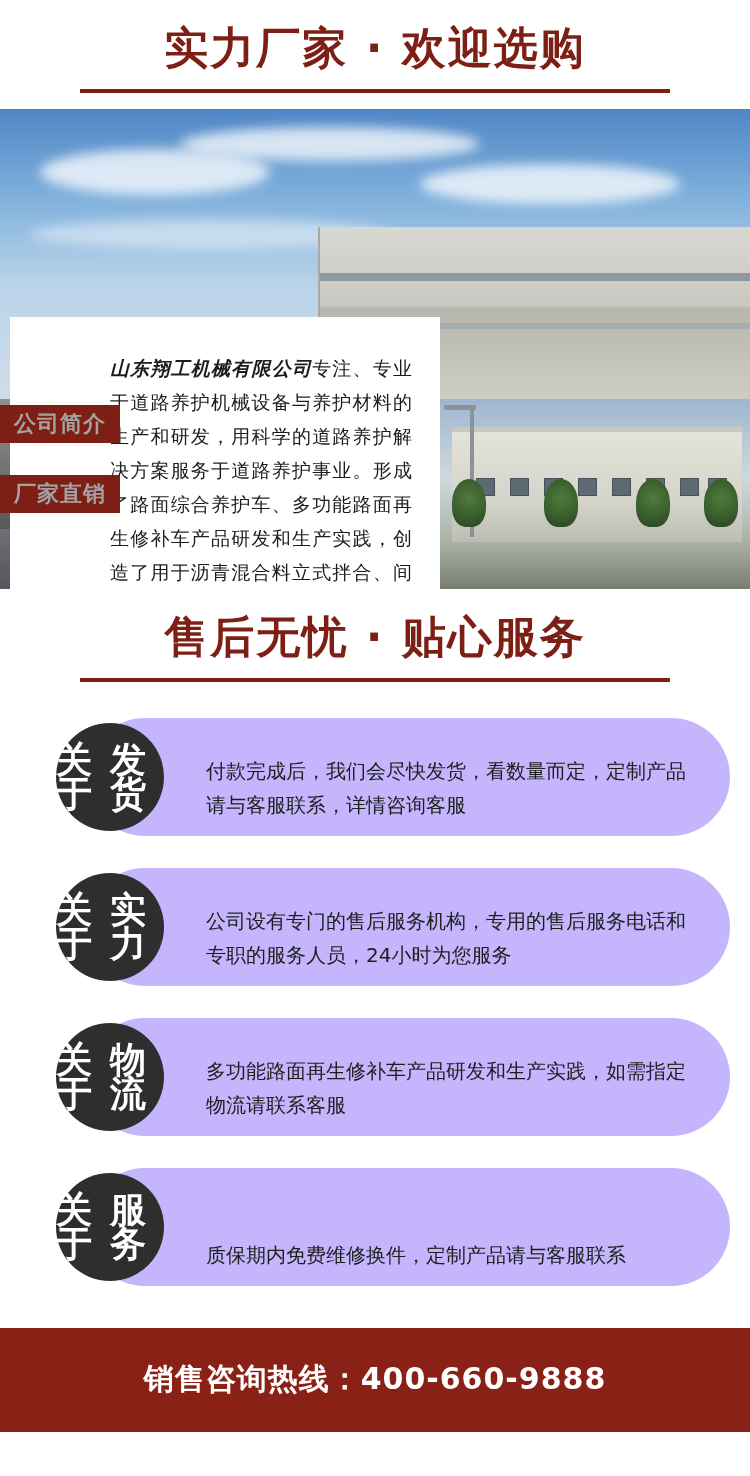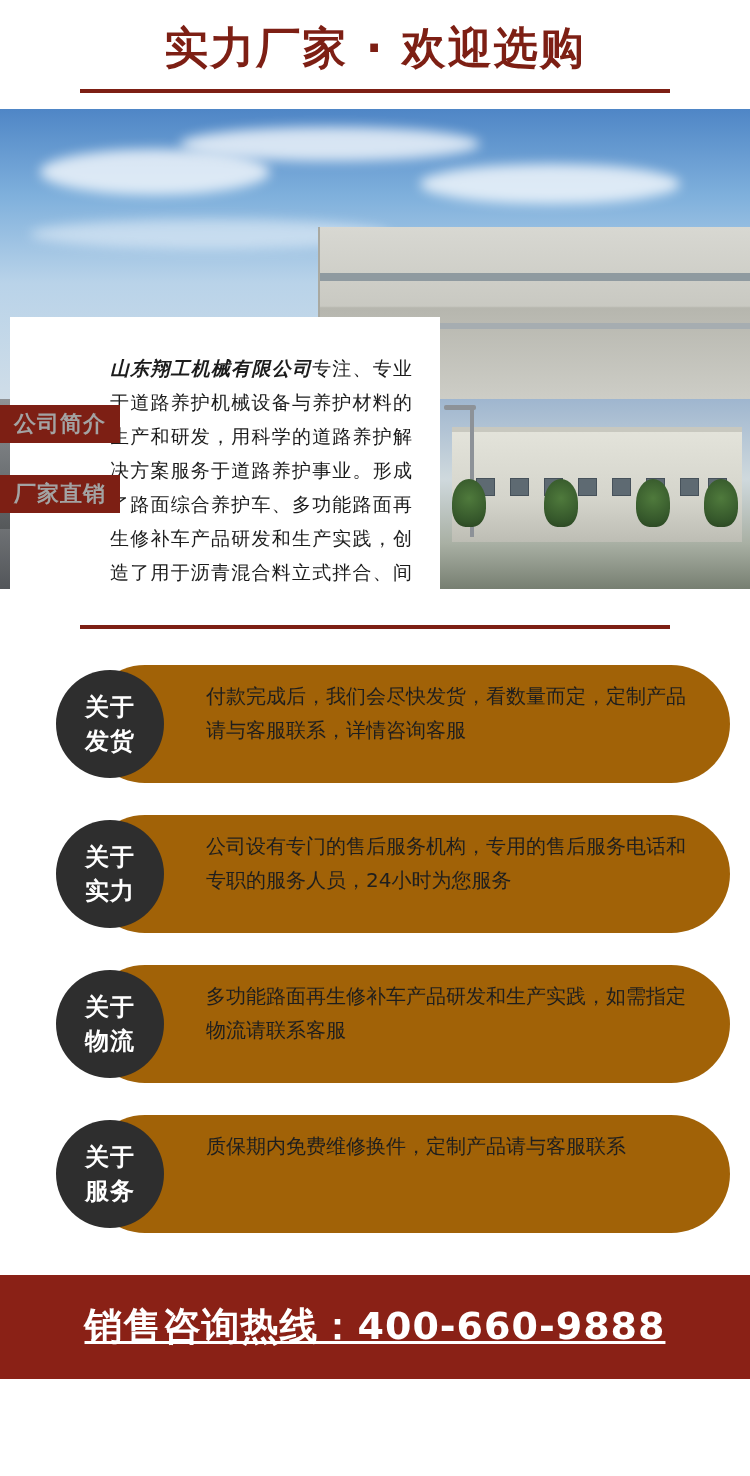--- a/index.html
+++ b/index.html
@@ -179,24 +179,24 @@
     position: relative;
     width: 710px;
     margin: 0 auto 32px auto;
     min-height: 118px;
     display: flex;
     align-items: stretch;
   }
   .srv-body {
     margin-left: 66px;
     flex: 1;
-    background: #a16207;
+    background: #c4b5fd;
     border-radius: 60px;
     display: flex;
-    align-items: flex-start;
+    align-items: flex-end;
     padding: 14px 36px 14px 120px;
     box-sizing: border-box;
     min-height: 118px;
   }
   .srv-text {
     font-size: 20px;
     line-height: 34px;
     color: #1e1e1e;
     font-family: "DejaVu Sans", "Liberation Sans", sans-serif;
   }
@@ -204,47 +204,46 @@
     position: absolute;
     left: 36px;
     top: 50%;
     transform: translateY(-50%);
     width: 108px;
     height: 108px;
     border-radius: 50%;
     background: #2e2e2e;
     color: #ffffff;
     display: flex;
-    flex-direction: column;
+    flex-direction: row;
     align-items: center;
     justify-content: center;
     line-height: 34px;
-    font-size: 24px;
+    font-size: 36px;
     font-weight: bold;
     letter-spacing: 1px;
     font-family: "DejaVu Sans", "Liberation Sans", sans-serif;
     box-shadow: 0 0 0 0 rgba(0,0,0,.2);
   }
 
   
   .hotline {
     width: 750px;
     height: 104px;
     background: #8a2116;
     display: flex;
     align-items: center;
     justify-content: center;
     color: #ffffff;
   }
   .hotline-text {
-    font-size: 38px;
+    font-size: 30px;
     font-weight: bold;
     letter-spacing: 1px;
     font-family: "DejaVu Sans", "Liberation Sans", sans-serif;
-    text-decoration: underline;
   }
   .spacer-sm { height: 14px; }
 </style>
 </head>
 <body>
 
 <div class="page">
 
   <div class="banner">
     <div class="banner-title">实力厂家 · 欢迎选购</div>
@@ -287,20 +286,21 @@
         <b>山东翔工机械有限公司</b><span>专注、专业于道路养护机械设备与养护材料的生产和研发，用科学的道路养护解决方案服务于道路养护事业。形成了路面综合养护车、多功能路面再生修补车产品研发和生产实践，创造了用于沥青混合料立式拌合、间接加热技术和现场废旧料热再生，坑槽修补新工艺。</span>
       </div>
     </div>
 
     <div class="tag tag-1">公司简介</div>
     <div class="tag tag-2">厂家直销</div>
 
   </div>
 
   <div class="banner">
+    <div class="banner-title">售后无忧 · 贴心服务</div>
     <div class="banner-rule"></div>
   </div>
 
   <div class="spacer-sm"></div>
 
   <div class="services">
 
     <div class="srv">
       <div class="srv-badge">
         <span>关于</span>

